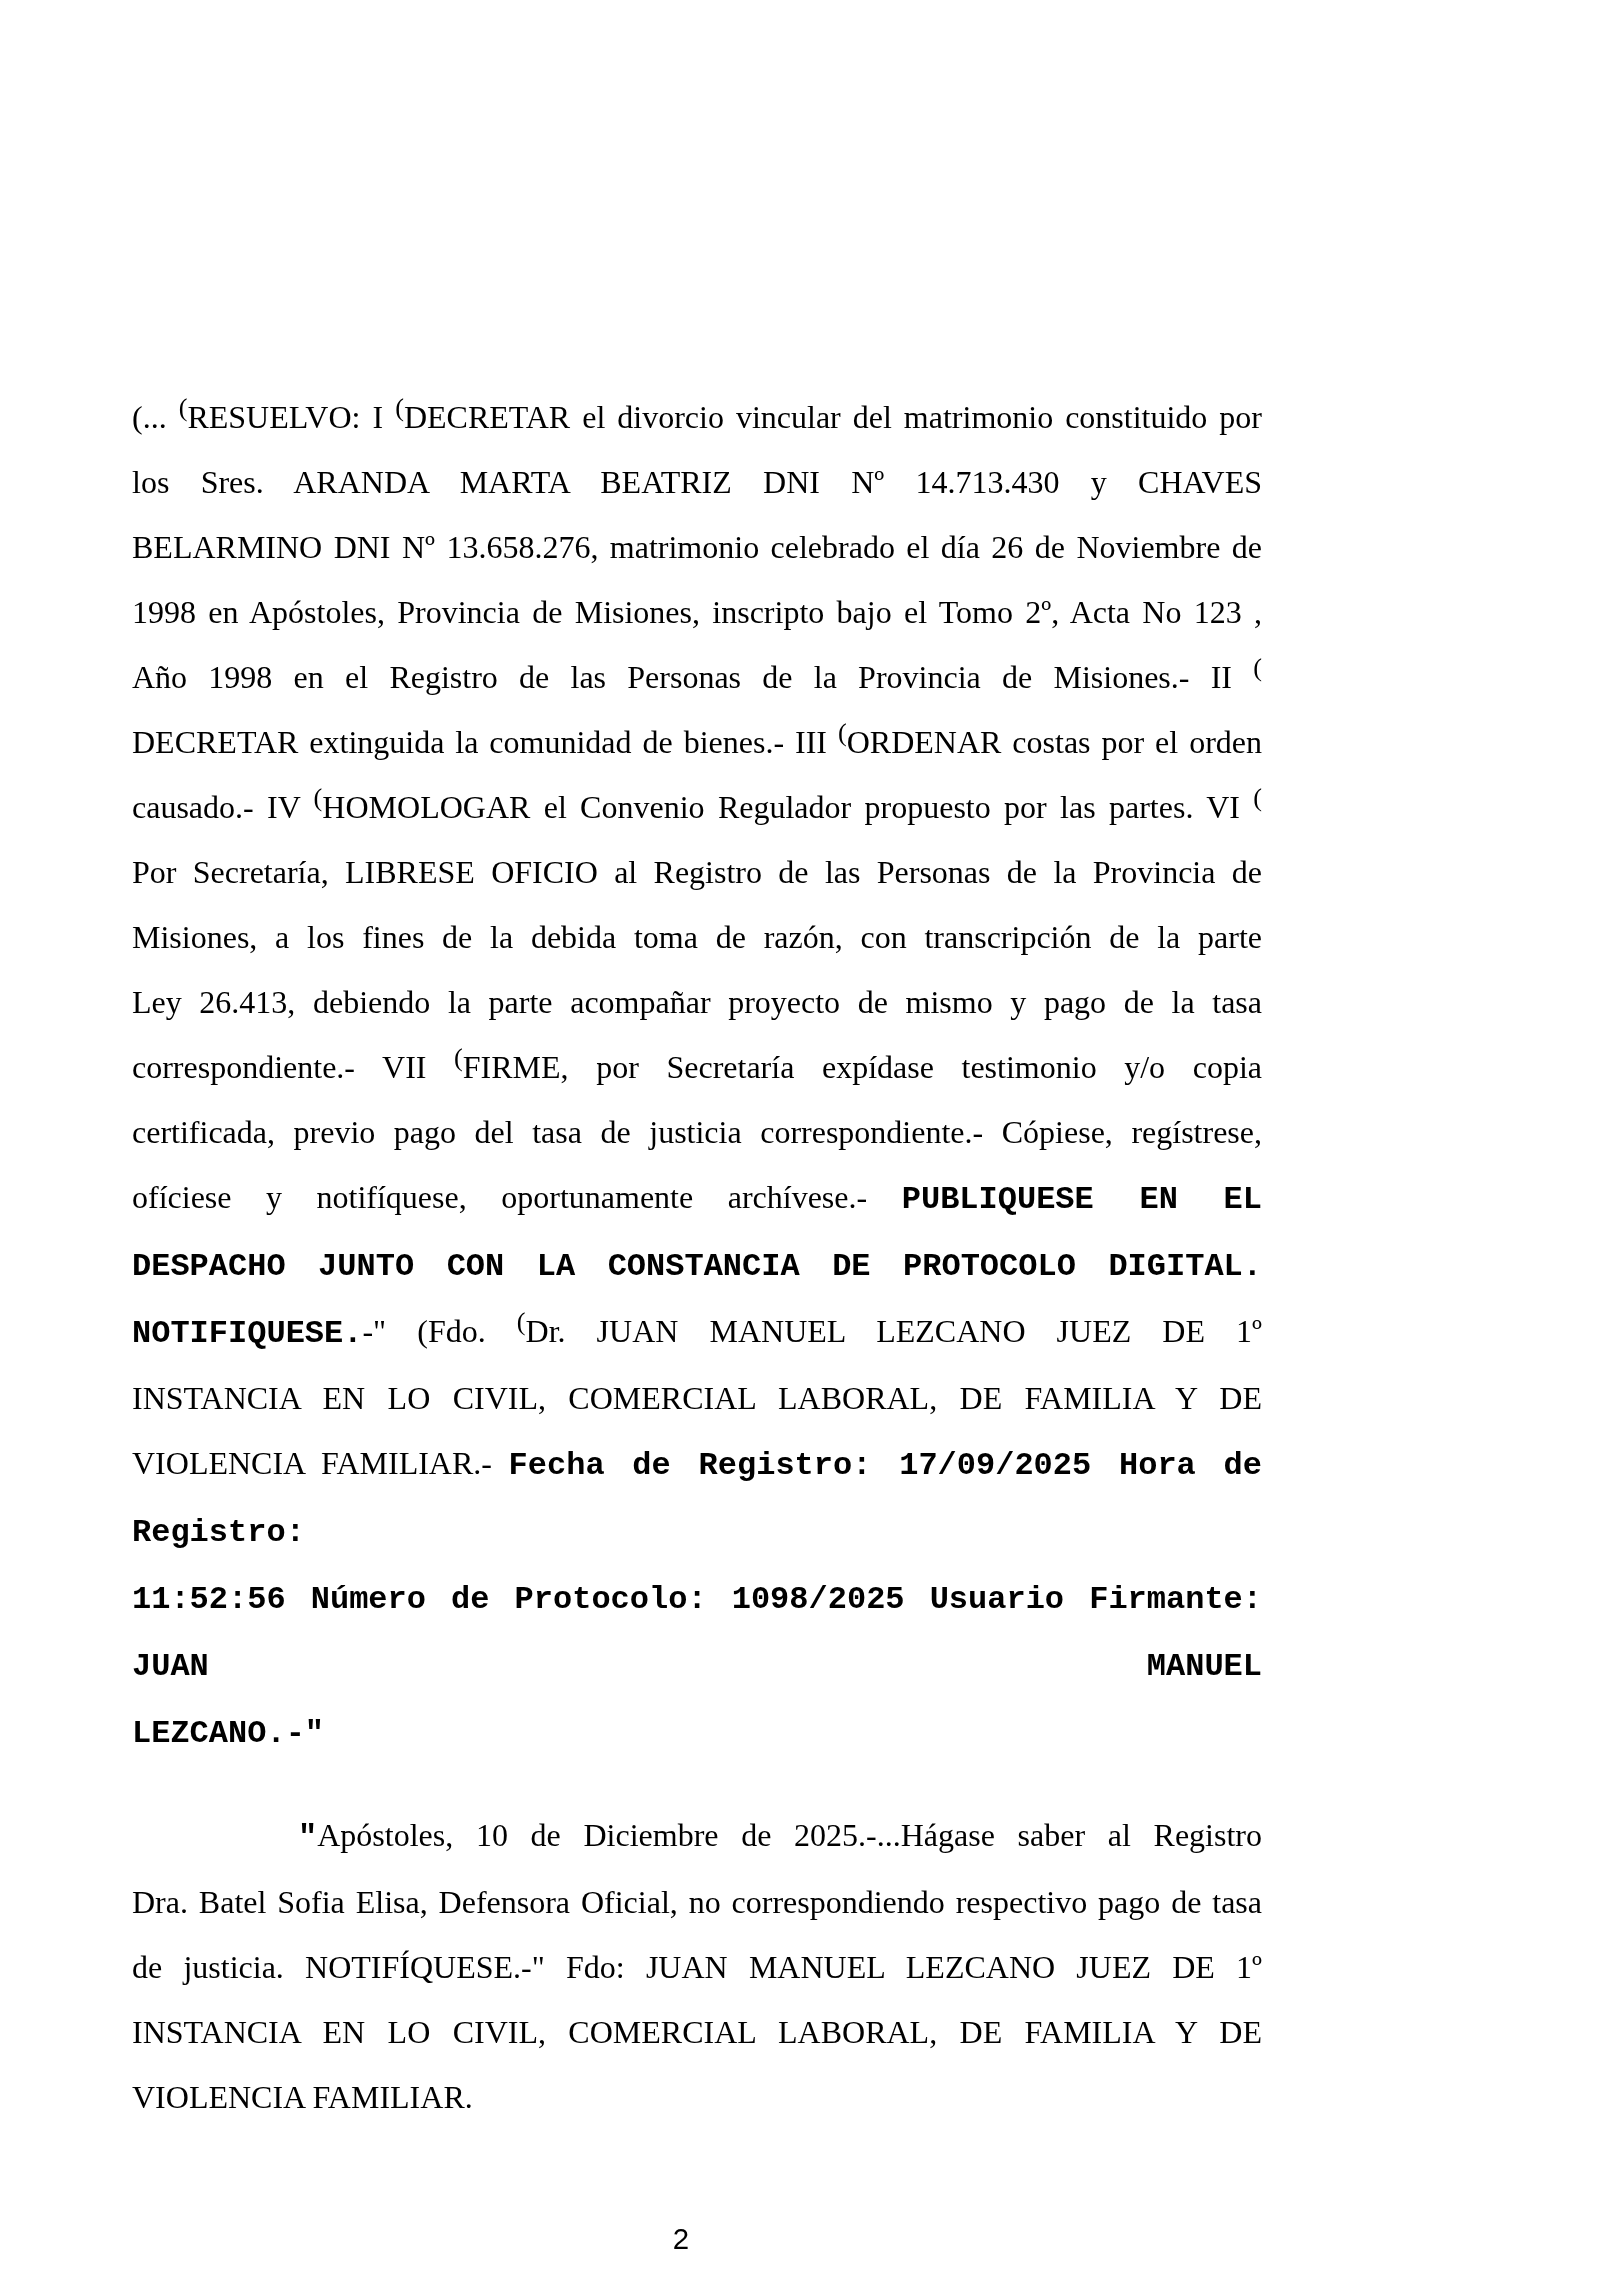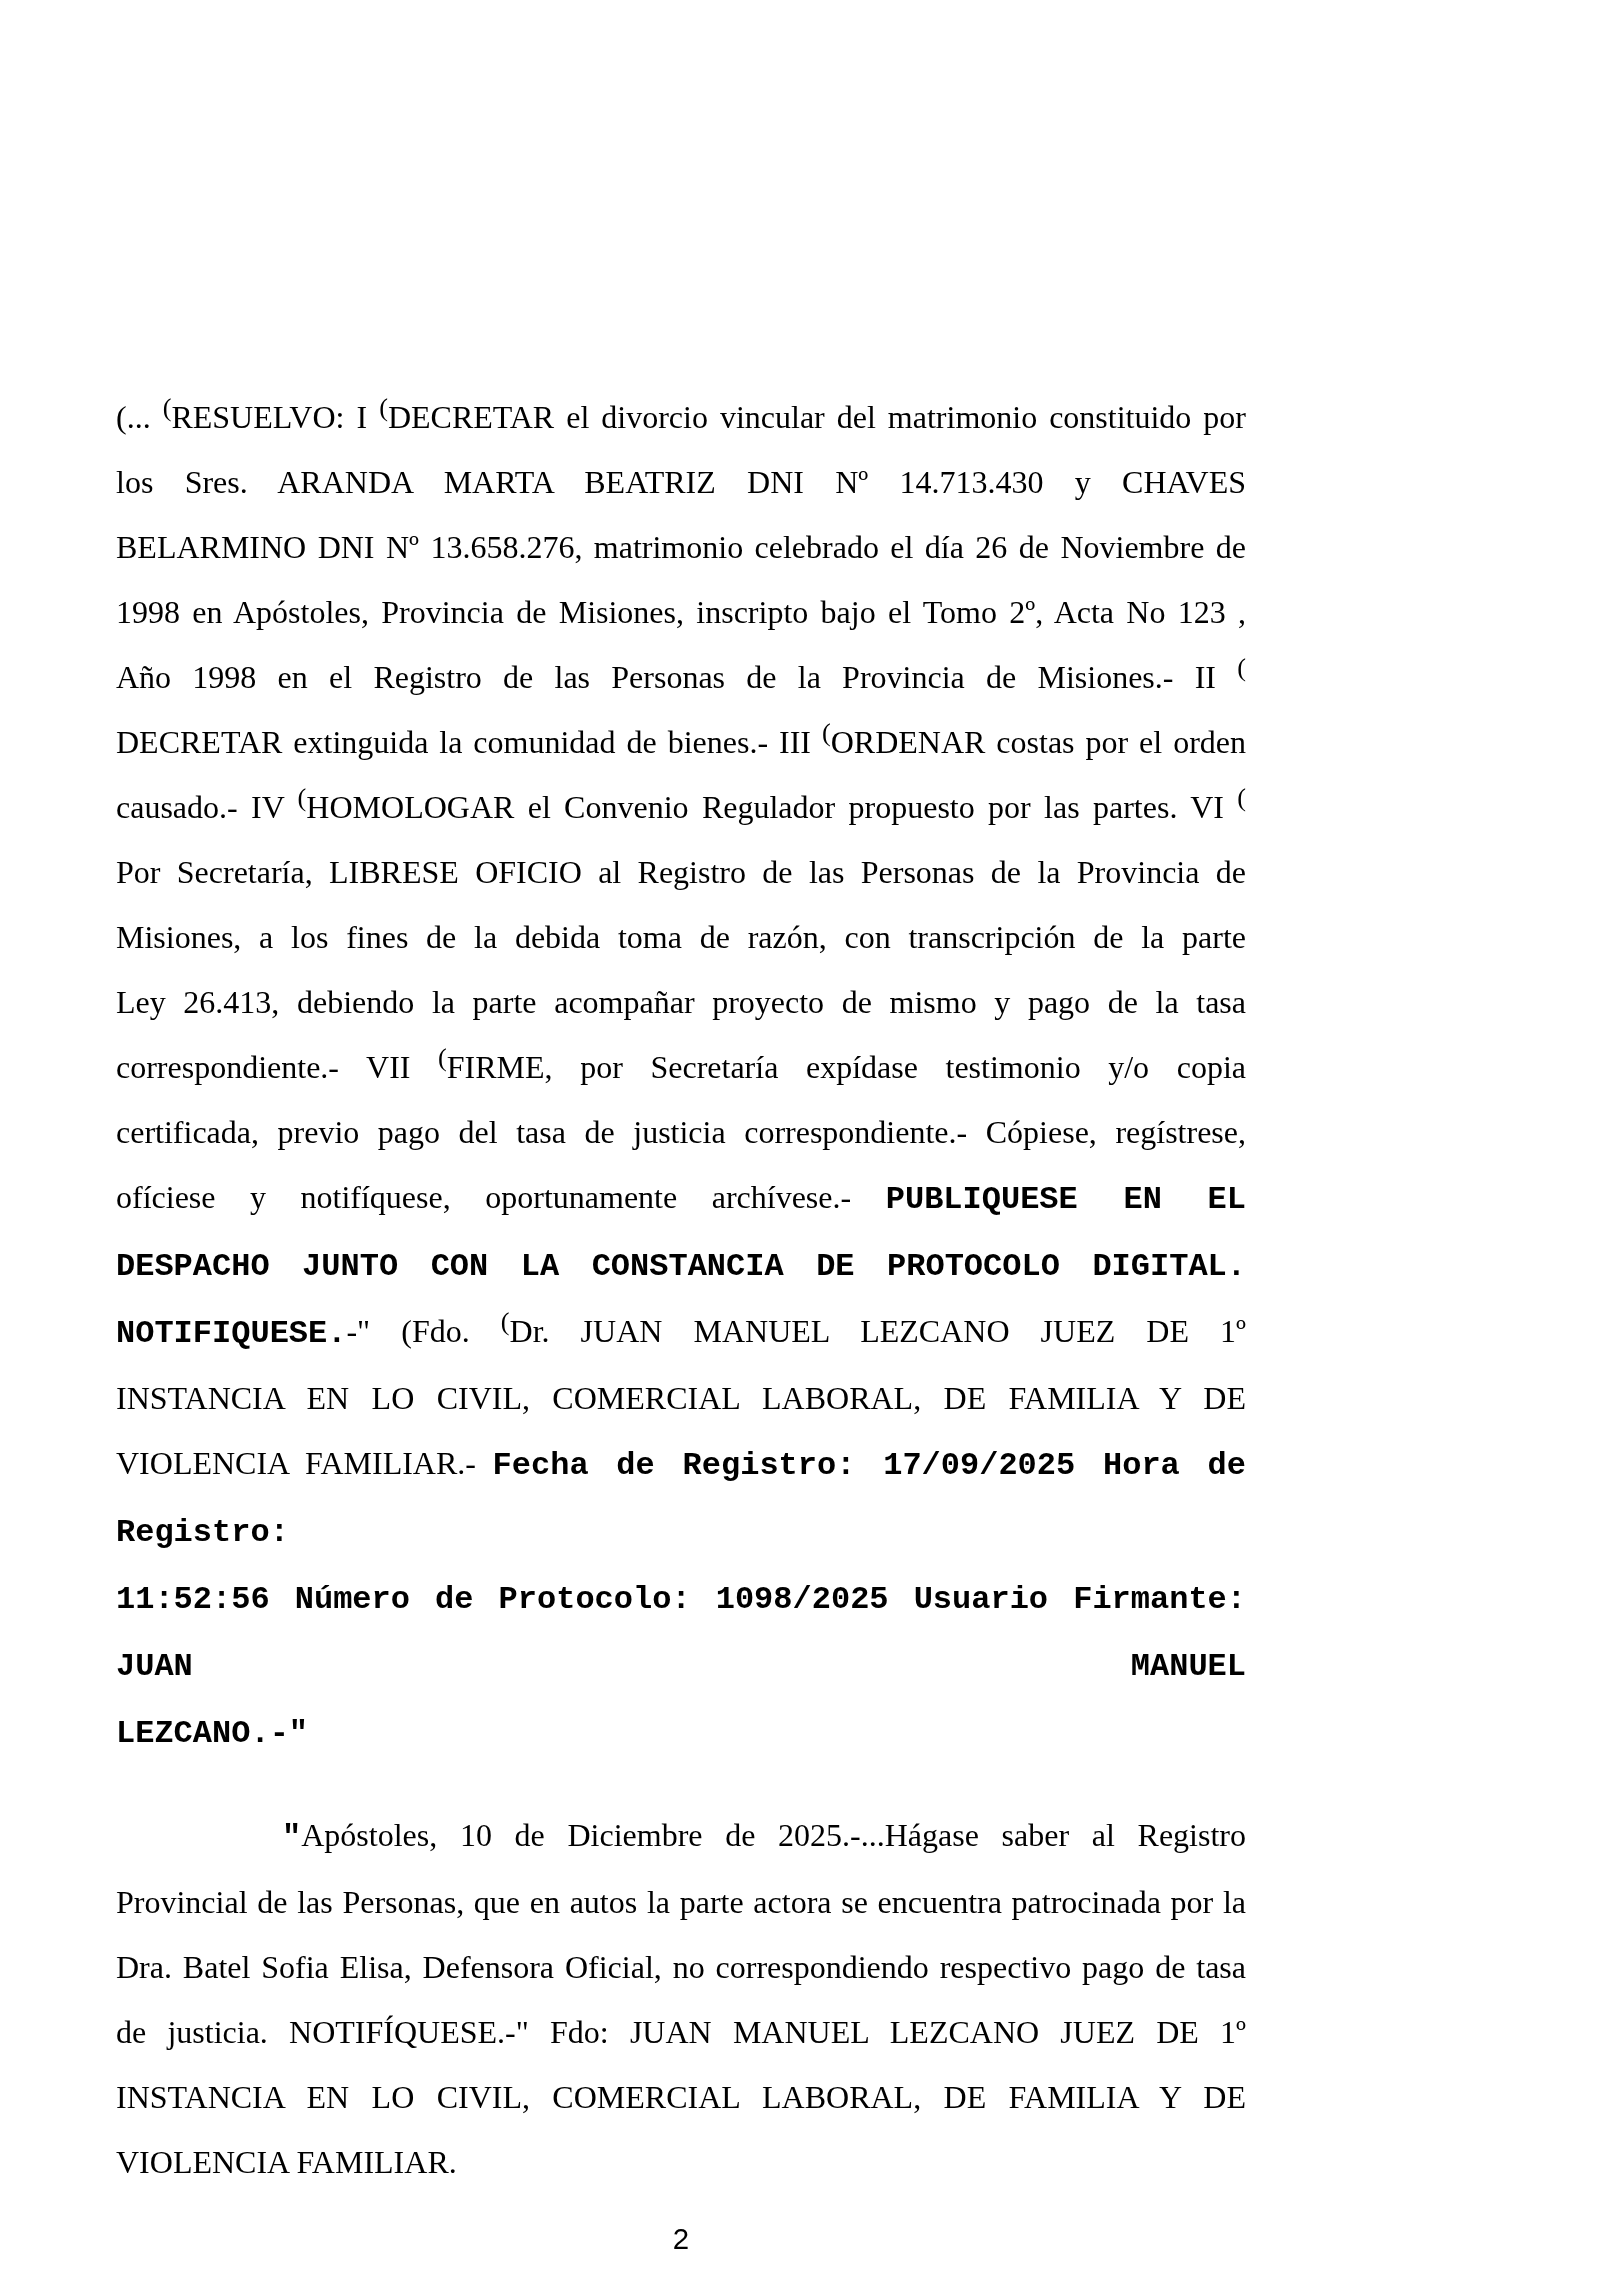--- a/index.html
+++ b/index.html
@@ -7,21 +7,21 @@
     position: relative;
     width: 1623px;
     height: 2295px;
     background: #ffffff;
     color: #000000;
     font-family: "Liberation Serif", "DejaVu Serif", serif;
     overflow: hidden;
   }
   .doc-body {
     position: absolute;
-    left: 116px;
+    left: 132px;
     top: 385px;
     width: 1130px;
     font-size: 32px;
     line-height: 65px;
   }
   .paragraph + .paragraph { margin-top: 37px; }
   .line {
     text-align: justify;
     text-align-last: justify;
     text-justify: inter-word;
@@ -68,21 +68,20 @@
         <div class="line"><span>ofíciese y notifíquese, oportunamente archívese.- </span><span class="b">PUBLIQUESE EN EL</span></div>
         <div class="line"><span class="b">DESPACHO JUNTO CON LA CONSTANCIA DE PROTOCOLO DIGITAL.</span></div>
         <div class="line"><span class="b">NOTIFIQUESE.</span><span>-" (Fdo. </span><span class="sup">(</span><span>Dr. JUAN MANUEL LEZCANO JUEZ DE 1º</span></div>
         <div class="line"><span>INSTANCIA EN LO CIVIL, COMERCIAL LABORAL, DE FAMILIA Y DE</span></div>
         <div class="line"><span>VIOLENCIA FAMILIAR.- </span><span class="b">Fecha de Registro: 17/09/2025 Hora de Registro:</span></div>
         <div class="line"><span class="b">11:52:56 Número de Protocolo: 1098/2025 Usuario Firmante: JUAN MANUEL</span></div>
         <div class="line last"><span class="b">LEZCANO.-"</span></div>
       </div>
       <div class="paragraph">
         <div class="line indent"><span class="b">"</span><span>Apóstoles, 10 de Diciembre de 2025.-...Hágase saber al Registro</span></div>
-        <div class="line"><span>Provincial de las Personas, que en autos la parte actora se encuentra patrocinada por la</span></div>
         <div class="line"><span>Dra. Batel Sofia Elisa, Defensora Oficial, no correspondiendo respectivo pago de tasa</span></div>
         <div class="line"><span>de justicia. NOTIFÍQUESE.-" Fdo: JUAN MANUEL LEZCANO JUEZ DE 1º</span></div>
         <div class="line"><span>INSTANCIA EN LO CIVIL, COMERCIAL LABORAL, DE FAMILIA Y DE</span></div>
         <div class="line last"><span>VIOLENCIA FAMILIAR.</span></div>
       </div>
     </div>
   <div class="footer">
     <span>2</span>
   </div>
 </div>

